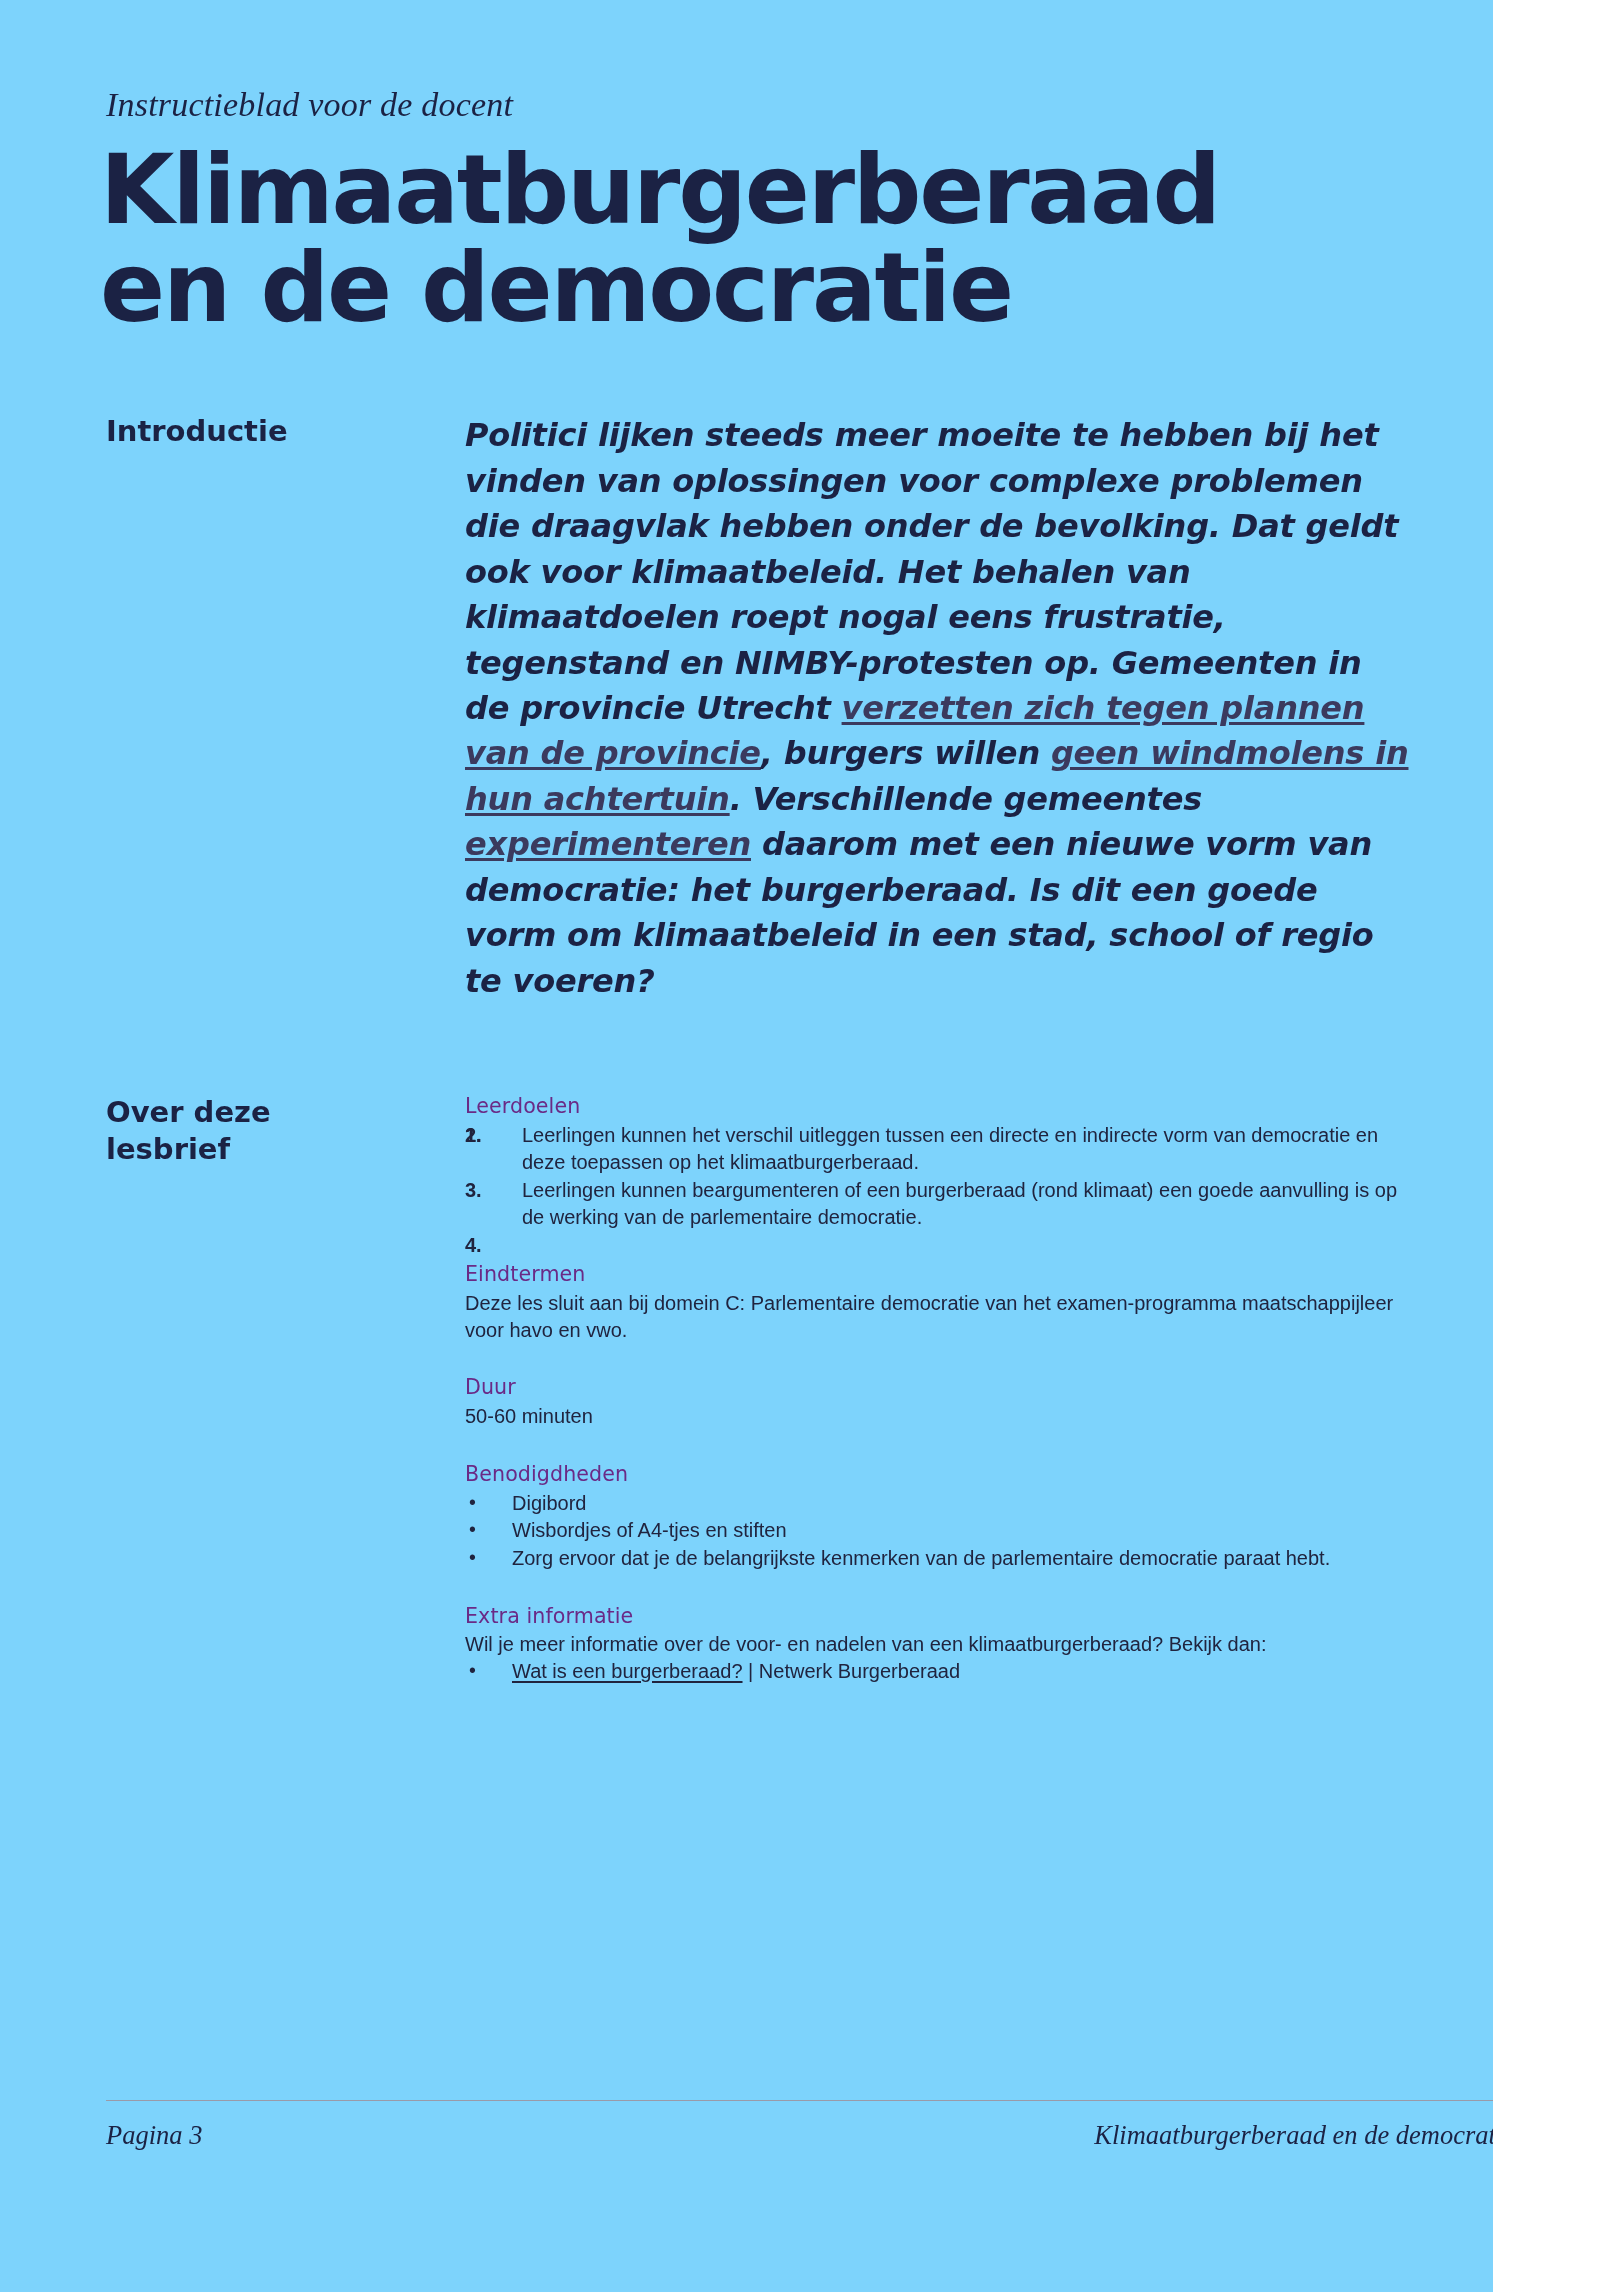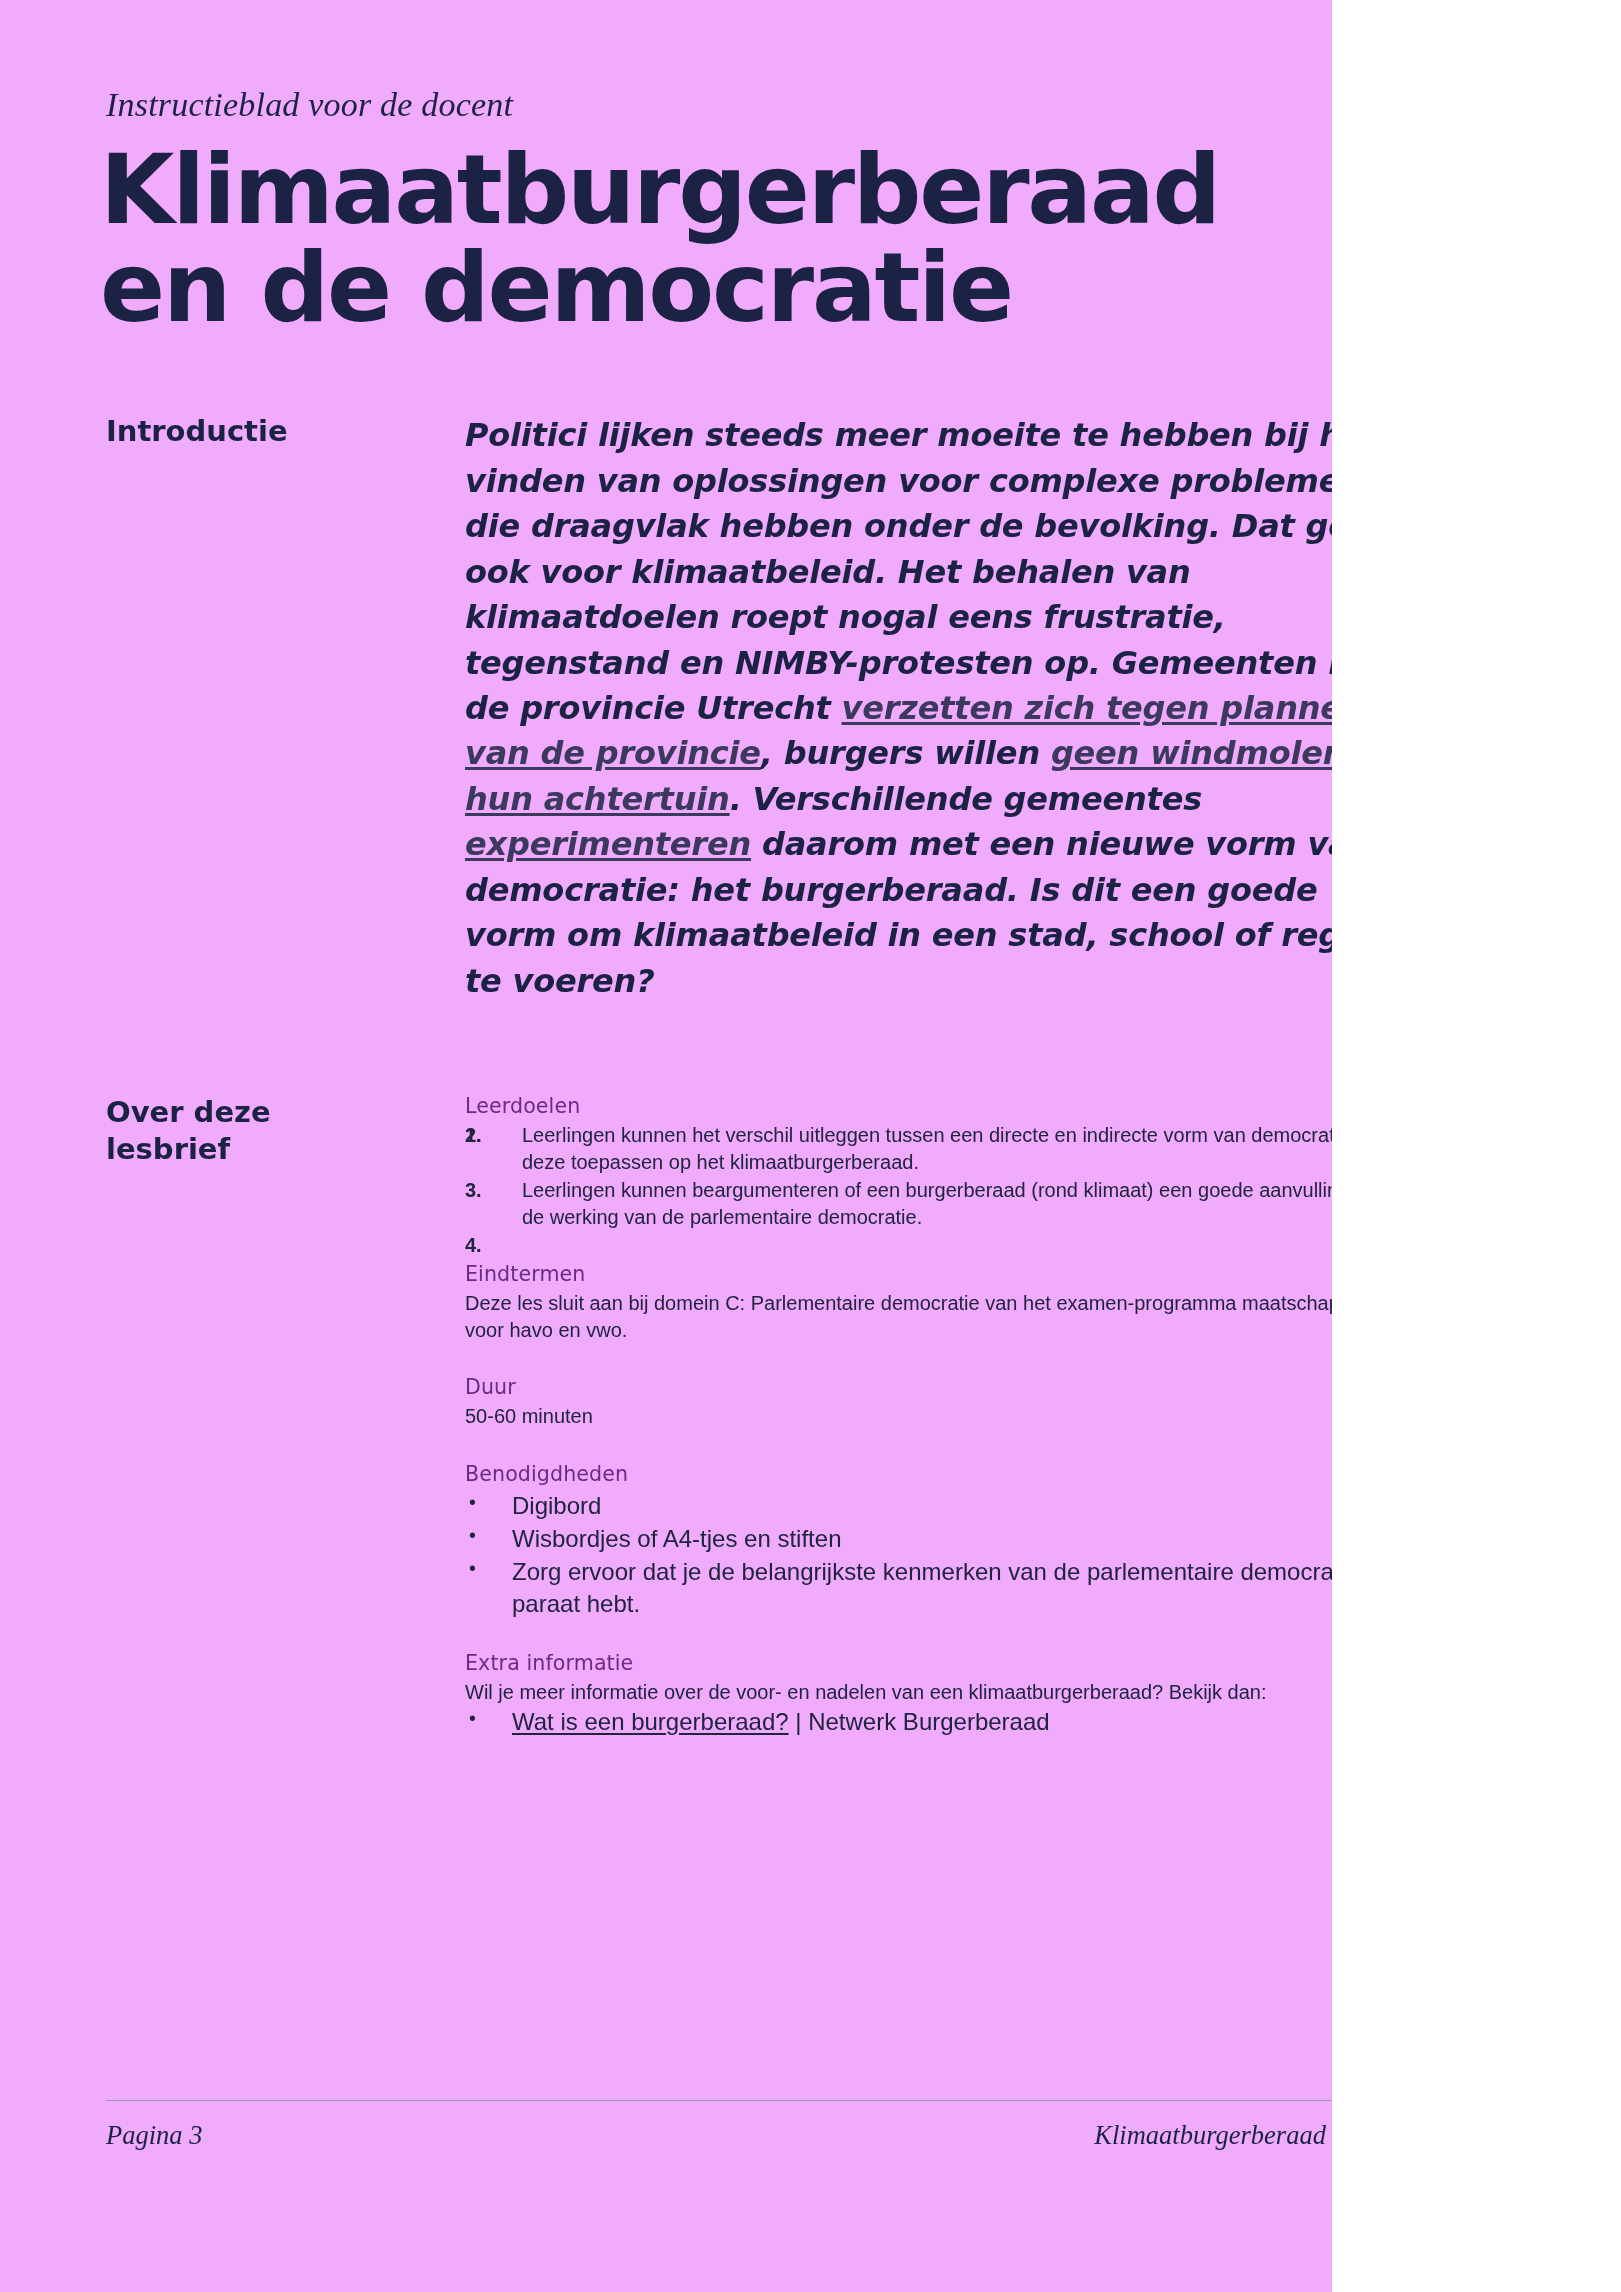--- a/index.html
+++ b/index.html
@@ -2,23 +2,23 @@
 <html lang="nl"><head>
 <meta charset="utf-8">
 <style>
   html, body {
     margin: 0;
     padding: 0;
     background: #ffffff;
   }
   .page {
     position: relative;
-    width: 1332px;
+    width: 1493px;
     height: 2293px;
-    background: #f0abfc;
+    background: #7dd3fc;
     box-sizing: border-box;
     padding: 8px;
     font-family: "Liberation Sans", sans-serif;
     color: #1b2244;
     overflow: hidden;
   }
 
   .content {
     position: absolute;
     left: 106px;
@@ -131,21 +131,21 @@
   }
 
   ul.bullets {
     list-style: none;
     margin: 0;
     padding: 0;
   }
   ul.bullets li {
     position: relative;
     padding-left: 47px;
-    font-size: 24px;
+    font-size: 20px;
     line-height: 1.33;
     color: #20243f;
     margin-bottom: 1px;
   }
   ul.bullets li::before {
     content: "•";
     position: absolute;
     left: 3.9px;
     top: -1px;
     font-size: 19.6px;

